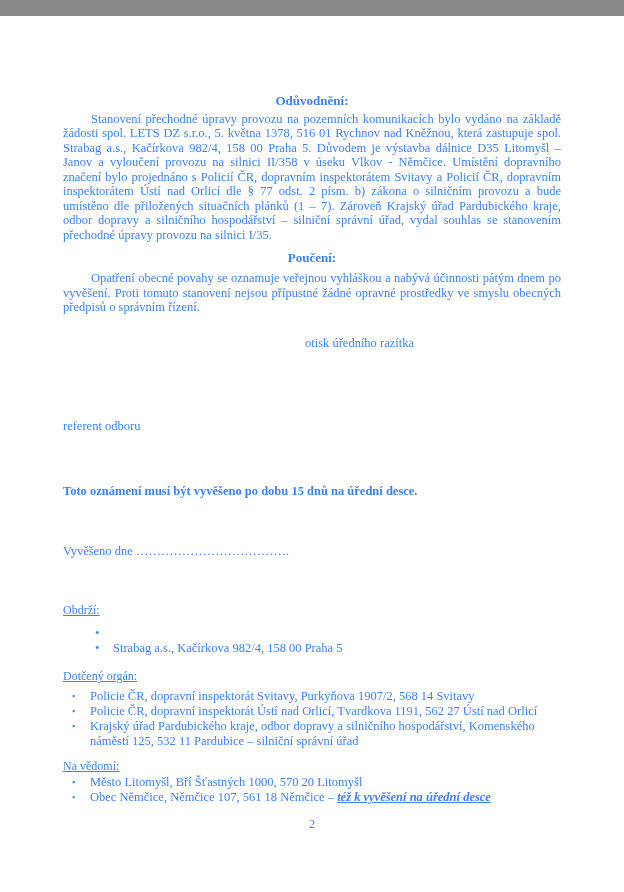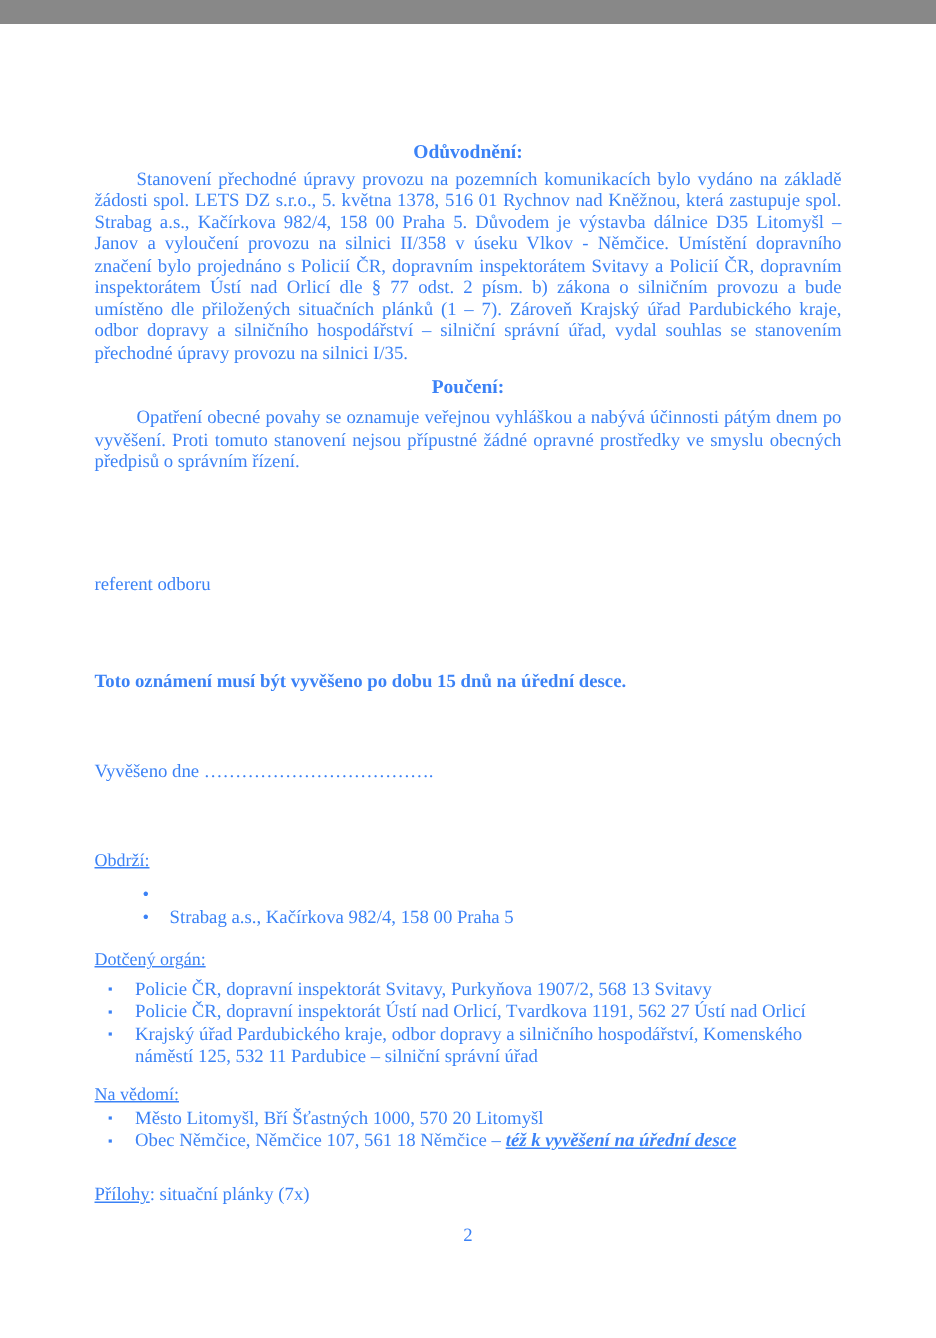--- a/index.html
+++ b/index.html
@@ -58,20 +58,23 @@
 <div class="page">
 
   <p class="center-heading">Odůvodnění:</p>
 
   <p class="para">Stanovení přechodné úpravy provozu na pozemních komunikacích bylo vydáno na základě žádosti spol. LETS DZ s.r.o., 5. května 1378, 516 01 Rychnov nad Kněžnou, která zastupuje spol. Strabag a.s., Kačírkova 982/4, 158 00 Praha 5. Důvodem je výstavba dálnice D35 Litomyšl – Janov a vyloučení provozu na silnici II/358 v úseku Vlkov - Němčice. Umístění dopravního značení bylo projednáno s Policií ČR, dopravním inspektorátem Svitavy a Policií ČR, dopravním inspektorátem Ústí nad Orlicí dle § 77 odst. 2 písm. b) zákona o silničním provozu a bude umístěno dle přiložených situačních plánků (1 – 7). Zároveň Krajský úřad Pardubického kraje, odbor dopravy a silničního hospodářství – silniční správní úřad, vydal souhlas se stanovením přechodné úpravy provozu na silnici I/35.</p>
 
   <p class="center-heading heading-pouceni">Poučení:</p>
 
   <p class="para para-pouceni">Opatření obecné povahy se oznamuje veřejnou vyhláškou a nabývá účinnosti pátým dnem po vyvěšení. Proti tomuto stanovení nejsou přípustné žádné opravné prostředky ve smyslu obecných předpisů o správním řízení.</p>
 
+  <div>
+    <span class="stamp-note">otisk úředního razítka</span>
+  </div>
 
   <div class="signature">
     <div>referent odboru</div>
   </div>
 
   <p class="notice-bold">Toto oznámení musí být vyvěšeno po dobu 15 dnů na úřední desce.</p>
 
   <div class="posted-line">
     <span class="posted">Vyvěšeno dne ……………………………….</span>
   </div>
@@ -84,21 +87,21 @@
     <li class="b-item">
       <span class="marker">•</span>
       <span class="txt">Strabag a.s., Kačírkova 982/4, 158 00 Praha 5</span>
     </li>
   </ul>
 
   <p class="section-heading sh-dotceny">Dotčený orgán:</p>
   <ul class="b-list square">
     <li class="b-item">
       <span class="marker">▪</span>
-      <span class="txt">Policie ČR, dopravní inspektorát Svitavy, Purkyňova 1907/2, 568 13 Svitavy</span>
+      <span class="txt">Policie ČR, dopravní inspektorát Svitavy, Purkyňova 1907/2, 568 14 Svitavy</span>
     </li>
     <li class="b-item">
       <span class="marker">▪</span>
       <span class="txt">Policie ČR, dopravní inspektorát Ústí nad Orlicí, Tvardkova 1191, 562 27 Ústí nad Orlicí</span>
     </li>
     <li class="b-item">
       <span class="marker">▪</span>
       <span class="txt">Krajský úřad Pardubického kraje, odbor dopravy a silničního hospodářství, Komenského náměstí 125, 532 11 Pardubice – silniční správní úřad</span>
     </li>
   </ul>
@@ -108,17 +111,16 @@
     <li class="b-item">
       <span class="marker">▪</span>
       <span class="txt">Město Litomyšl, Bří Šťastných 1000, 570 20 Litomyšl</span>
     </li>
     <li class="b-item">
       <span class="marker">▪</span>
       <span class="txt"><span>Obec Němčice, Němčice 107, 561 18 Němčice – </span><span class="emph">též k vyvěšení na úřední desce</span></span>
     </li>
   </ul>
 
-  <p class="attachments"><span class="lbl">Přílohy</span><span>: situační plánky (7x)</span></p>
 
   <div class="page-number">2</div>
 
 </div>
 
 </body></html>

